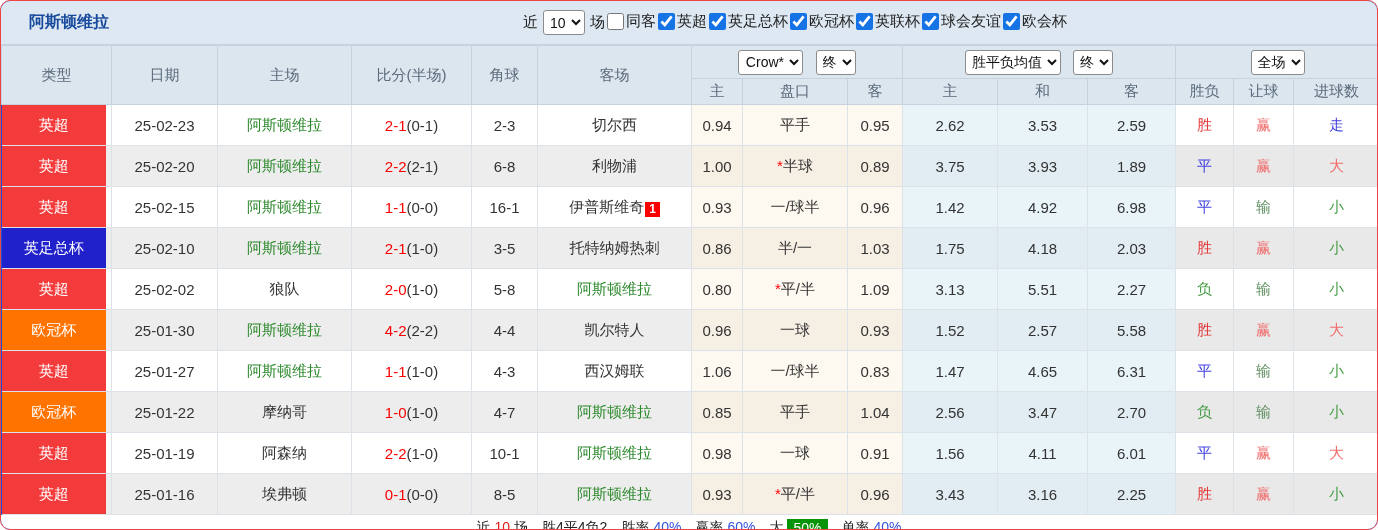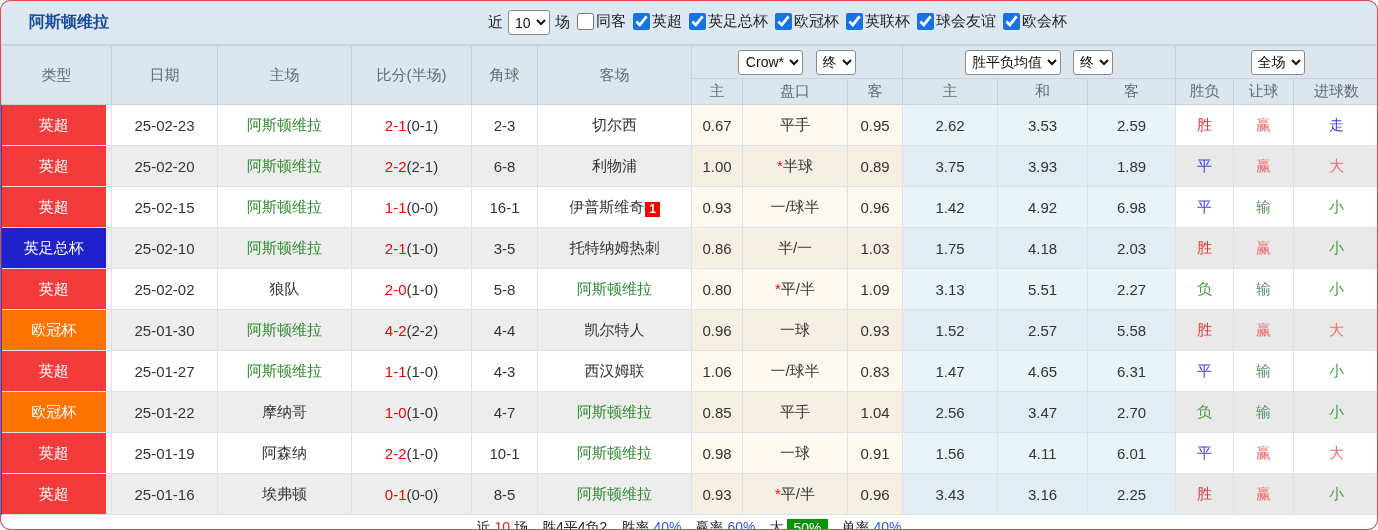--- a/index.html
+++ b/index.html
@@ -14,21 +14,21 @@
     display: flex; align-items: center; padding: 0 0 0 28px;
   }
   .title { color: #174a9c; font-weight: bold; font-size: 16px; }
   .controls { margin-left: auto; margin-right: 310px; display: flex; align-items: center; font-size: 15px; color: #222; }
   .controls select { margin: 0 5px; }
   select {
     font-size: 14px; height: 25px; border: 1px solid #8b8b8b; border-radius: 3px;
     background: #fff; color: #111; padding: 0 2px;
     font-family: "Liberation Sans", "DejaVu Sans", sans-serif;
   }
-  .chk { display: inline-flex; align-items: center; margin-left: 7px; cursor: pointer; }
+  .chk { display: inline-flex; align-items: center; margin-left: 2px; cursor: pointer; }
   .chk input { width: 17px; height: 17px; accent-color: #1673e6; margin-right: 2px; cursor: pointer; }
   
   table.grid { width: 1378px; border-collapse: collapse; table-layout: fixed; }
   .grid th {
     background: #dce6ef; color: #5b6b7b; font-weight: 400; font-size: 15px;
     border: 1px solid #c6d2de;
   }
   tr.hA th { height: 33px; }
   tr.hB th { height: 26px; }
   .hsel { background: #dce6ef; }
@@ -182,21 +182,21 @@
     <td class="g-left">
       <span class="team target">阿斯顿维拉</span>
     </td>
     <td class="g-left">
       <span class="ft">2-1</span><span class="ht">(0-1)</span>
     </td>
     <td class="g-left">2-3</td>
     <td class="g-left">
       <span class="team">切尔西</span>
     </td>
-    <td class="g-odds">0.67</td>
+    <td class="g-odds">0.94</td>
     <td class="g-odds hcap">
       <span>平手</span>
     </td>
     <td class="g-odds">0.95</td>
     <td class="g-avg">2.62</td>
     <td class="g-avg mid">3.53</td>
     <td class="g-avg">2.59</td>
     <td class="g-res">
       <span class="cr">胜</span>
     </td>

